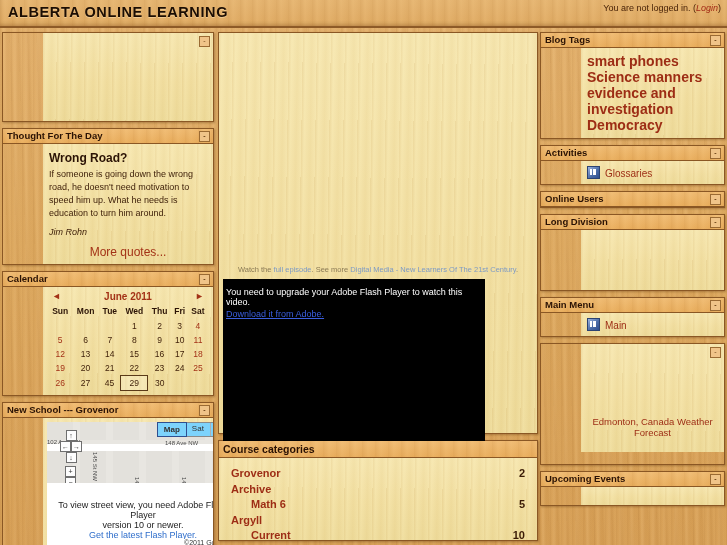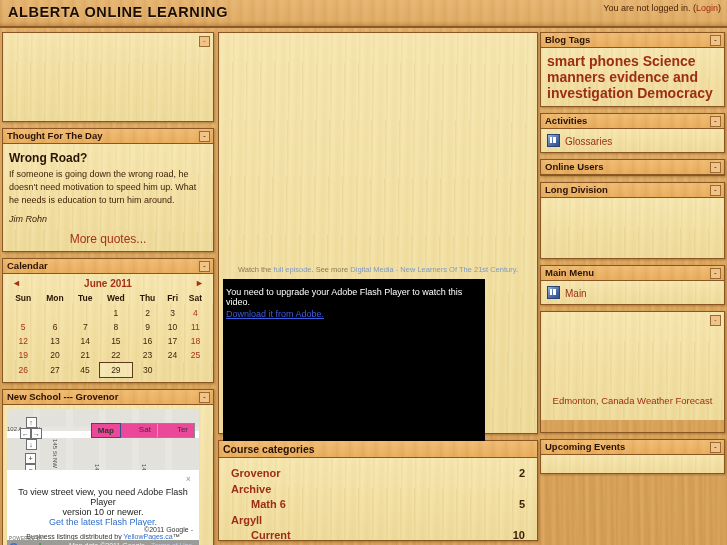--- a/index.html
+++ b/index.html
@@ -44,21 +44,21 @@
     letter-spacing: 0.6px;
     color: #1b0d03;
     text-shadow: 0 1px 0 rgba(255,230,190,0.45);
   }
   #login-info {
     position: absolute;
     right: 6px; top: 3px;
     font-size: 9px;
     color: #4a2408;
   }
-  #login-info a { color: #a32b16; text-decoration: none; }
+  #login-info a { color: #a32b16; text-decoration: none; font-style: italic; }
 
   
   #page {
     position: relative;
     width: 727px;
     height: 519px;
   }
   #left-col {
     position: absolute; left: 2px; top: 4px;
     width: 212px;
@@ -104,20 +104,21 @@
     color: #6a4116;
   }
   .block-body {
     padding: 5px 6px;
     background:
       repeating-linear-gradient(91deg,
         rgba(190,150,90,0.13) 0px, rgba(255,248,210,0.16) 3px,
         rgba(190,150,90,0.06) 9px, rgba(255,250,220,0.10) 14px),
       linear-gradient(180deg,#f6e6ae 0%, #f2dfa0 55%, #eedb99 100%);
     color: #3a1b06;
+    margin-left: 40px;
   }
   .block-body a { color: #9d2d15; text-decoration: none; }
 
   
   #blk-empty-top .block-body { height: 88px; padding: 0; position: relative; }
   .head-less {
     position: relative;
     border: 1px solid #8a5724;
     box-shadow: 1px 1px 2px rgba(80,45,10,0.35);
     margin-bottom: 6px;
@@ -194,27 +195,26 @@
   .blockgrey {
     position: absolute; background: #e3e1dc;
   }
   .maplabel {
     position: absolute; font-size: 6px; color: #4a4a4a;
     font-family: "Liberation Sans", sans-serif;
     white-space: nowrap;
   }
   .maplabel.vert { transform: rotate(90deg); transform-origin: left top; }
   .map-type-ctrl {
-    position: absolute; right: 4px; top: 14px;
+    position: absolute; right: 4px; top: 0;
     display: flex;
     border: 1px solid #8a8a8a;
-    background: #ec4899;
+    background: #7dd3fc;
     font-size: 8px;
     z-index: 5;
-    gap: 13px;
   }
   .map-type-ctrl div {
     padding: 1px 6px; border-right: 1px solid #b0b0b0; color: #333;
   }
   .map-type-ctrl div:last-child { border-right: 0; }
   .map-type-ctrl div.active { font-weight: bold; border: 1px solid #2f4f8f; margin: -1px; padding: 2px 6px;}
   .pan-ctrl {
     position: absolute; left: 6px; top: 8px; z-index: 5;
     width: 36px;
   }

